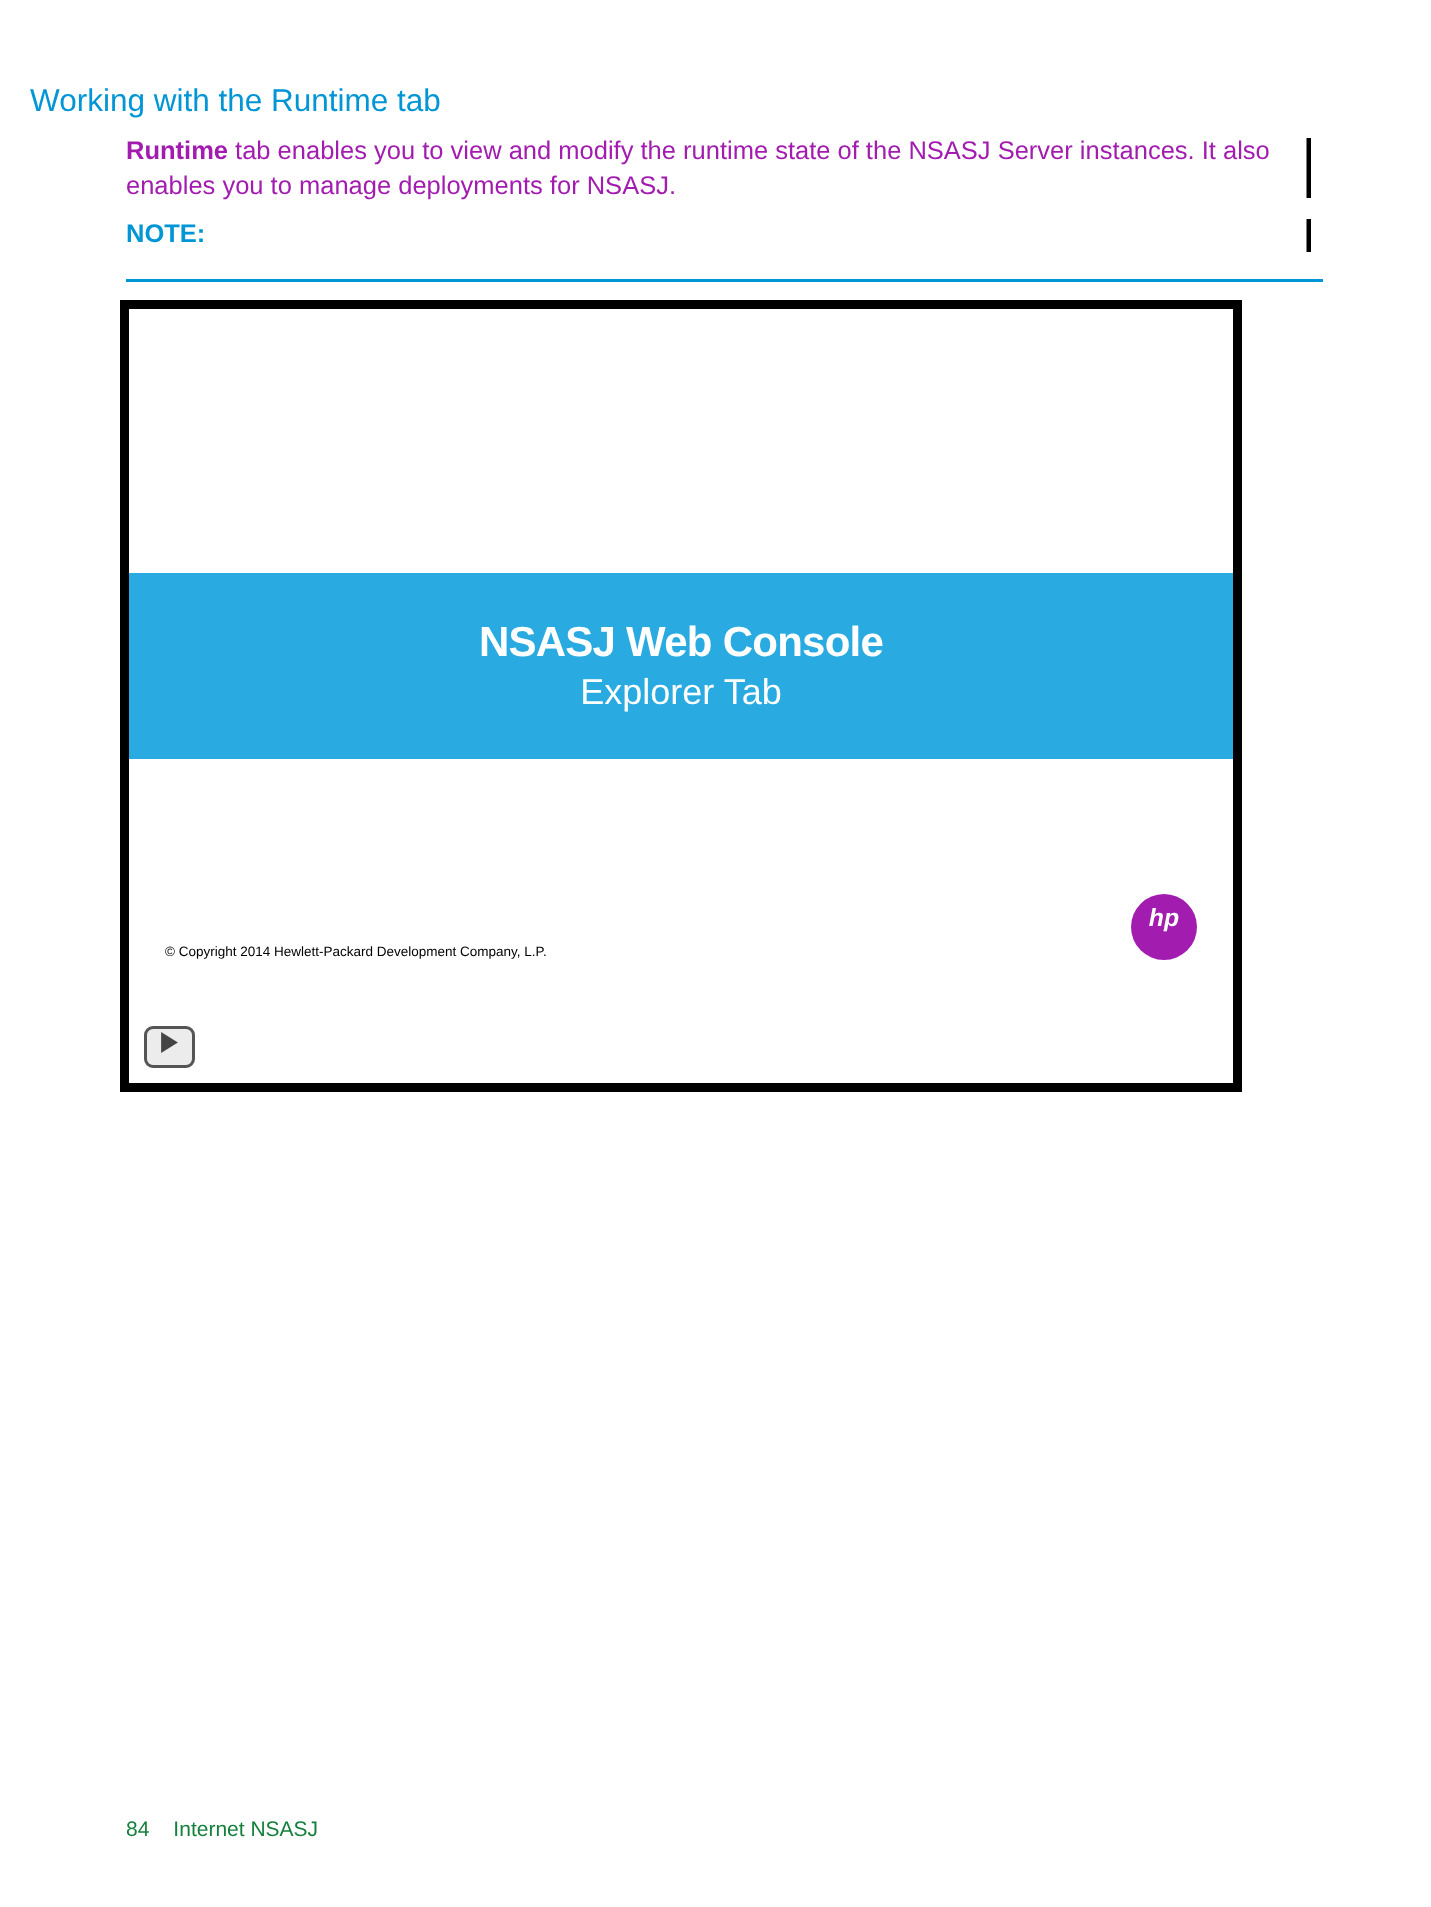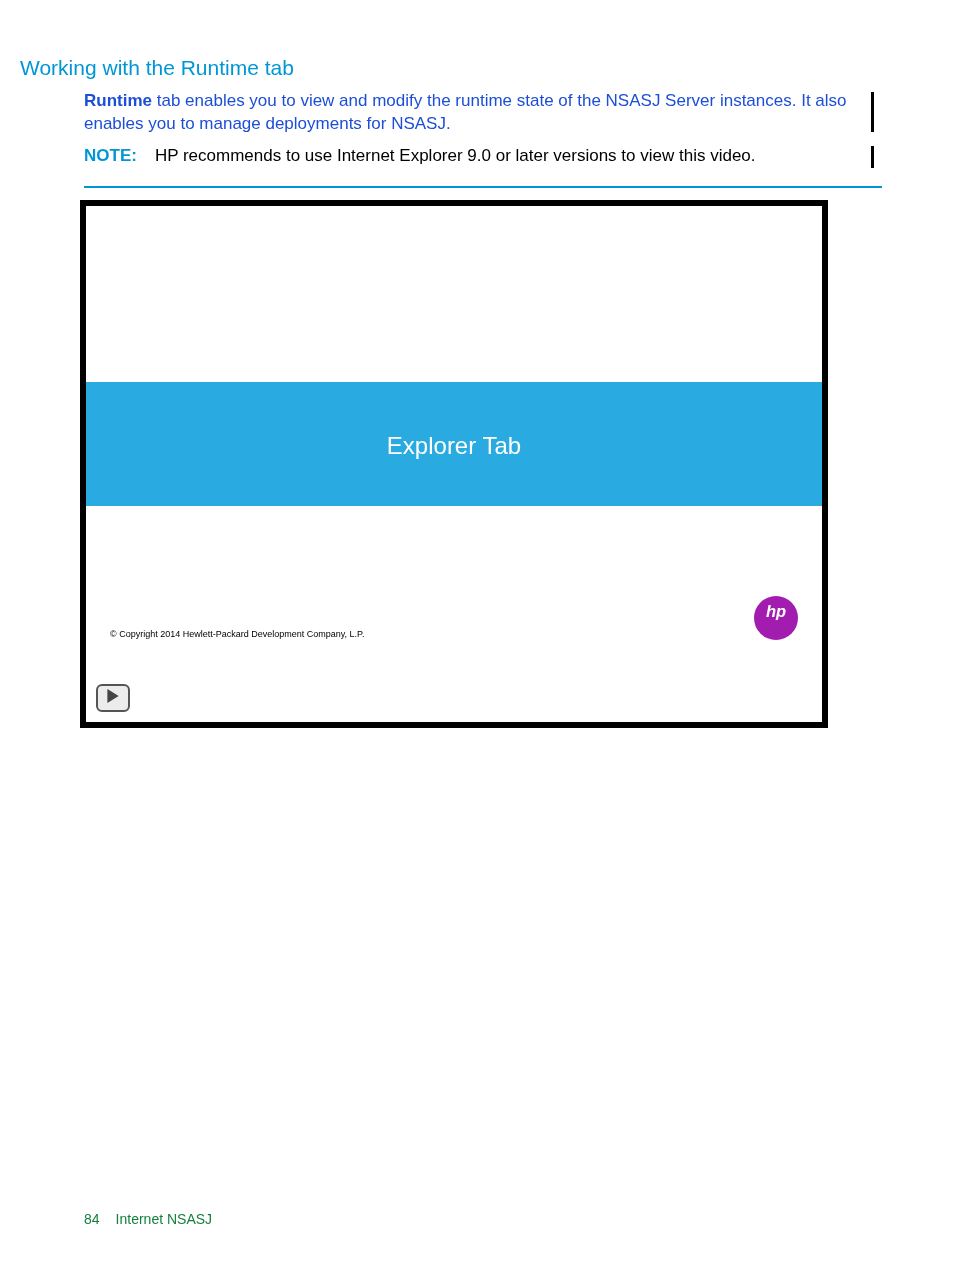--- a/index.html
+++ b/index.html
@@ -24,21 +24,21 @@
     position: relative;
   }
   .intro-block {
     position: relative;
     padding-right: 28px;
     margin-bottom: 8px;
   }
   .intro {
     font-size: 17px;
     line-height: 1.35;
-    color: #1d4ed8;
+    color: #a21caf;
   }
   .intro b { font-weight: 700; }
   .cb-top {
     position: absolute;
     right: 8px;
     top: 2px;
     width: 3px;
     height: 40px;
     background: #000;
   }
@@ -160,28 +160,28 @@
 
   <div class="intro-block">
     <p class="intro">
       <b>Runtime</b><span> tab enables you to view and modify the runtime state of the NSASJ Server instances. It also enables you to manage deployments for NSASJ.</span>
     </p>
     <div class="cb-top"></div>
   </div>
 
   <div class="note-row">
     <span class="note-label">NOTE:</span>
-    <span class="note-text">HP recommends to use Internet Explorer 9.0 or later versions to view this video.</span>
     <div class="cb-note"></div>
   </div>
 
   <hr class="divider">
 
   <div class="video">
     <div class="banner">
+      <div class="banner-title">NSASJ Web Console</div>
       <div class="banner-sub">Explorer Tab</div>
     </div>
     <div class="copyright">© Copyright 2014 Hewlett-Packard Development Company, L.P.</div>
     <div class="hp-logo">
       <svg viewBox="0 0 40 40">
           <text x="20" y="28" text-anchor="middle" font-size="22" font-style="italic" font-weight="bold" fill="#fff" font-family="Arial">hp</text>
         </svg>
     </div>
     <div class="play-btn">
       <span>

